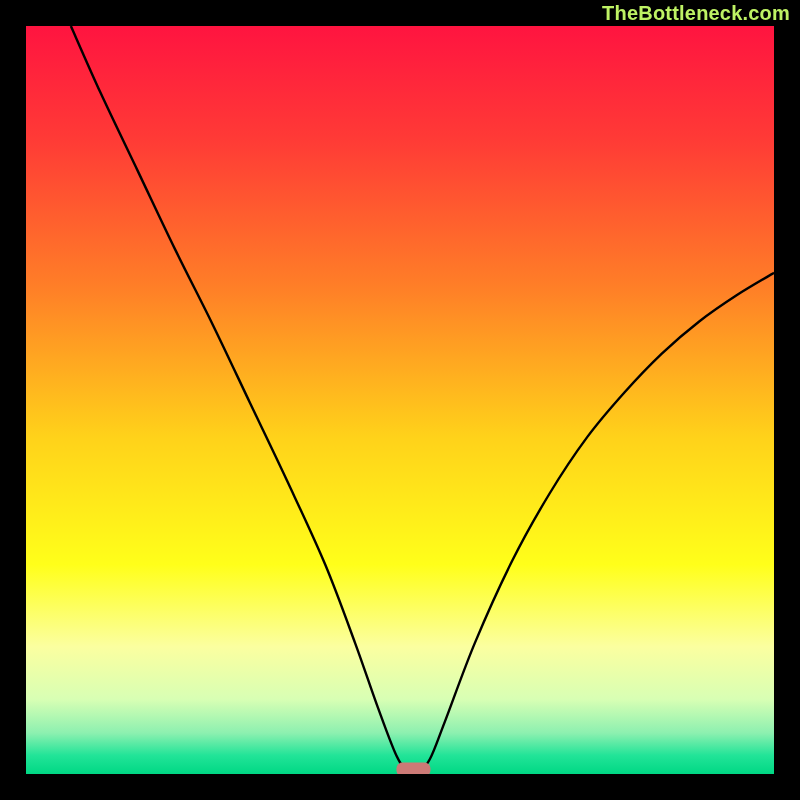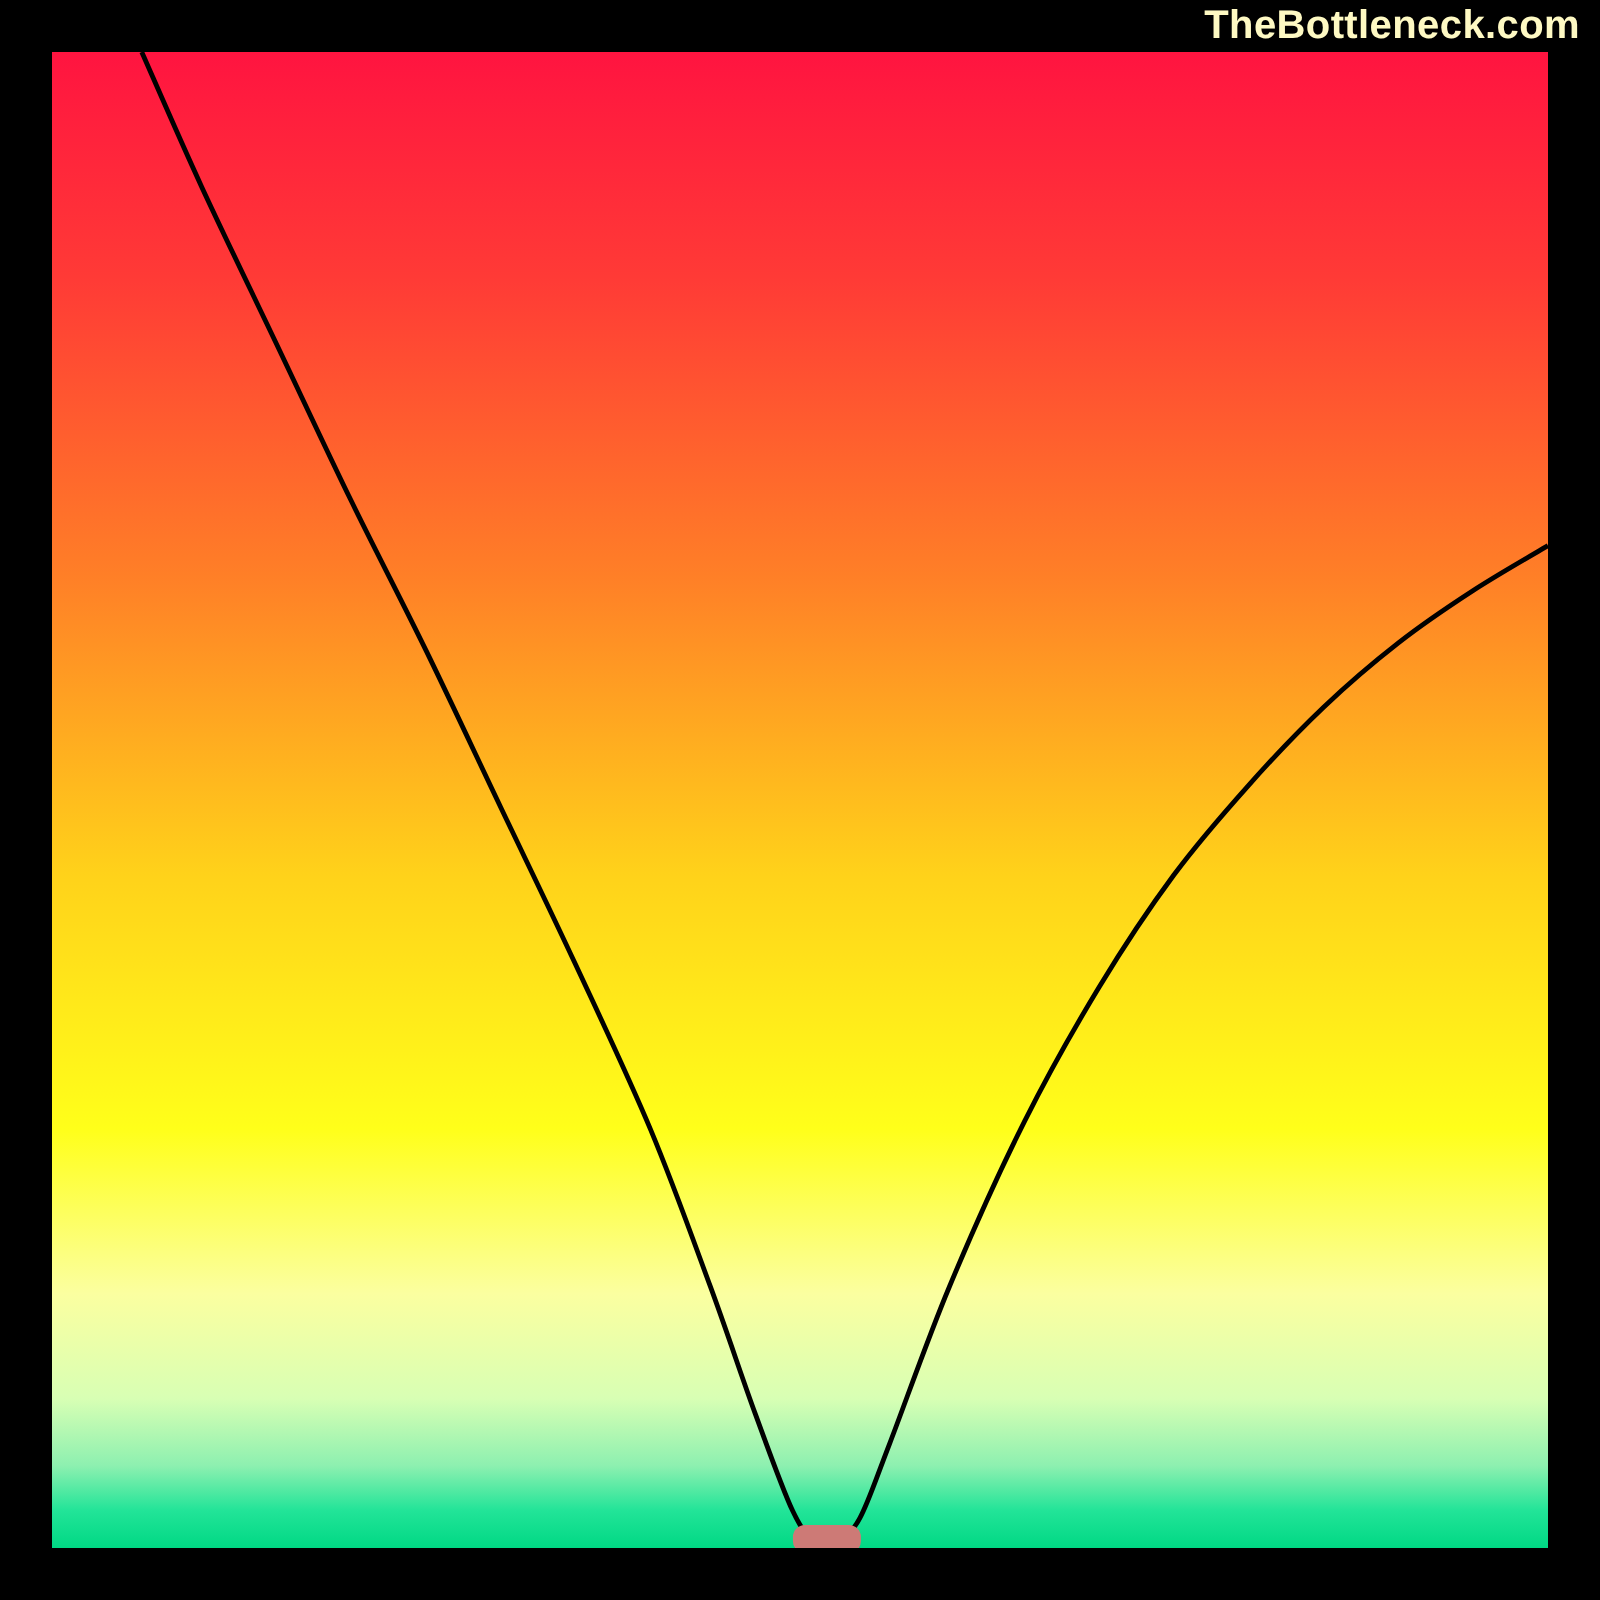--- a/index.html
+++ b/index.html
@@ -13,21 +13,21 @@
   }
   .container {
     position: relative;
     width: 800px;
     height: 800px;
   }
   .watermark {
     position: absolute;
     top: 2px;
     right: 10px;
-    color: #fef9c3;
+    color: #bef264;
     font-size: 20px;
     font-weight: 600;
     letter-spacing: 0.2px;
     z-index: 10;
   }
   .plot-frame {
     position: absolute;
     left: 26px;
     top: 26px;
     width: 748px;

